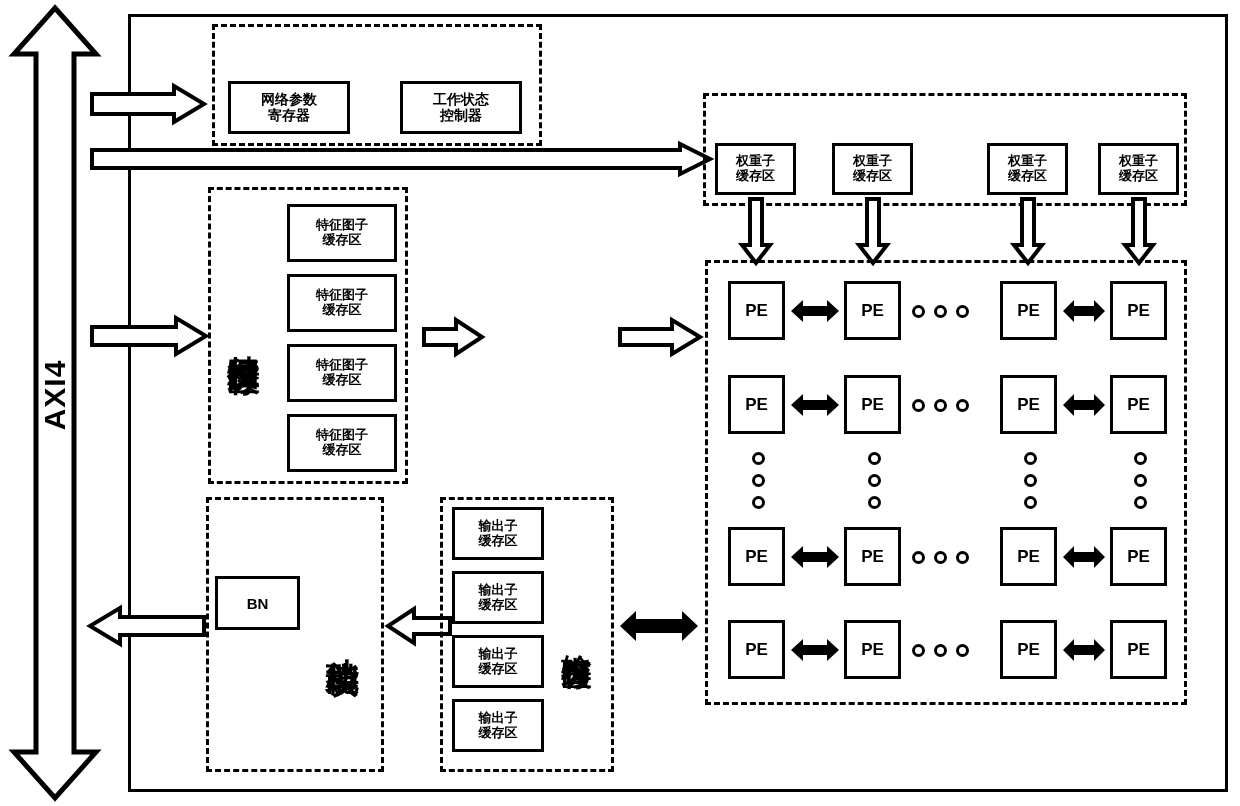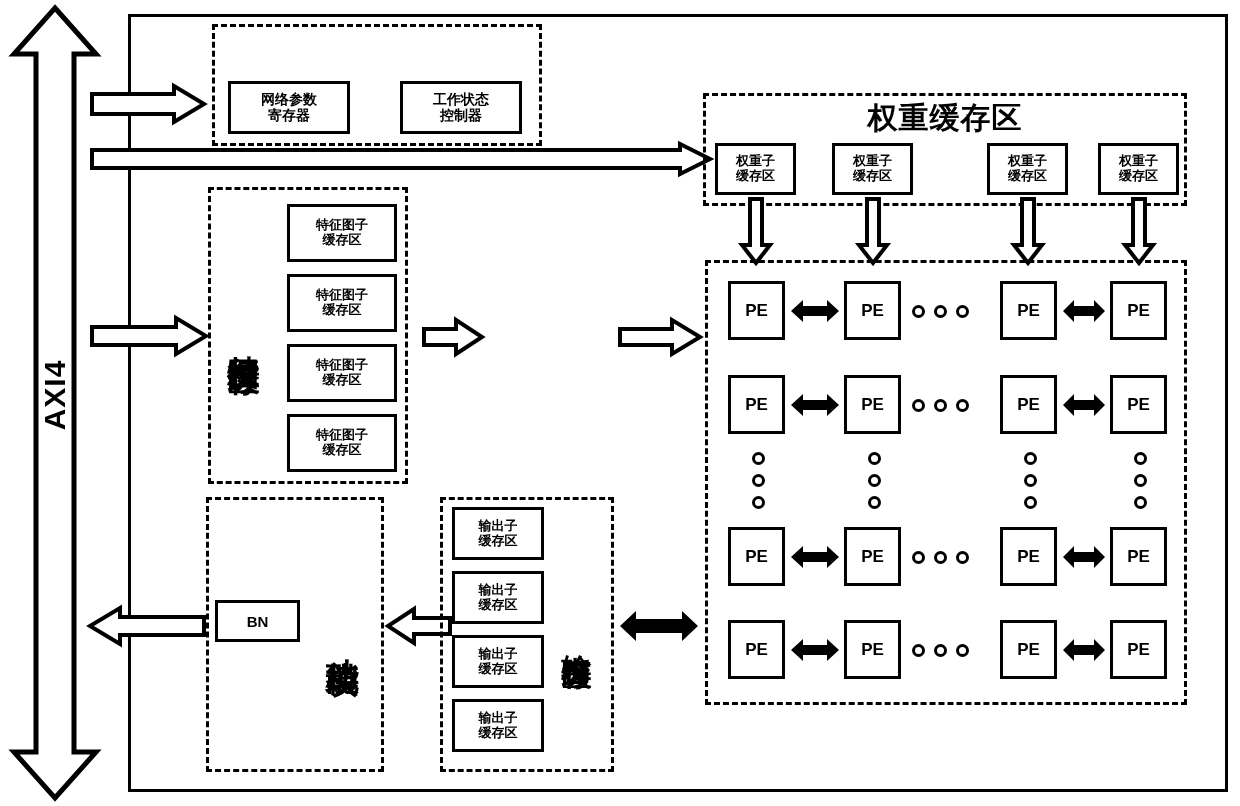--- a/index.html
+++ b/index.html
@@ -59,22 +59,20 @@
       <div>工作状态</div>
       <div>控制器</div>
     </div>
   </div>
 
   <svg class="abs" style="left:90px;top:142px;width:622px;height:34px" viewBox="0 0 622 34">
     <polygon points="2,8 590,8 590,2 620,17 590,32 590,26 2,26" fill="#fff" stroke="#000" stroke-width="4" stroke-linejoin="miter"></polygon>
   </svg>
 
   <div class="abs dashed-box" style="left:703px;top:93px;width:484px;height:113px;"></div>
-  <div class="abs cn-title" style="left:703px;top:97px;width:484px;height:42px;font-size:30px;
-              display:flex;align-items:center;justify-content:center;">权重缓存区</div>
 
   <div class="abs solid-box" style="left:715px;top:143px;width:81px;height:52px;">
     <div class="cn-small" style="font-size:13px;">
       <div>权重子</div>
       <div>缓存区</div>
     </div>
   </div>
   <div class="abs solid-box" style="left:832px;top:143px;width:81px;height:52px;">
     <div class="cn-small" style="font-size:13px;">
       <div>权重子</div>
@@ -231,21 +229,21 @@
   </svg>
   <div class="abs dotrow" style="left:912px;top:642px;width:76px;height:16px;">
     <div class="circ"></div>
     <div class="circ"></div>
     <div class="circ"></div>
   </div>
 
   <div class="abs dashed-box" style="left:206px;top:497px;width:178px;height:275px;"></div>
   <div class="abs vert-title" style="left:314px;top:519px;width:56px;height:234px;font-size:33px;">功能模块</div>
 
-  <div class="abs solid-box lat" style="left:215px;top:576px;width:85px;height:42px;font-size:15px;margin-top:24px;">BN</div>
+  <div class="abs solid-box lat" style="left:215px;top:576px;width:85px;height:54px;font-size:15px;">BN</div>
 
   <svg class="abs" style="left:88px;top:606px;width:118px;height:40px" viewBox="0 0 118 40">
     <polygon points="116,11 32,11 32,2 2,20 32,38 32,29 116,29" fill="#fff" stroke="#000" stroke-width="4" stroke-linejoin="miter"></polygon>
   </svg>
 
   <svg class="abs" style="left:386px;top:607px;width:66px;height:38px" viewBox="0 0 66 38">
     <polygon points="64,11 28,11 28,2 2,19 28,36 28,27 64,27" fill="#fff" stroke="#000" stroke-width="4" stroke-linejoin="miter"></polygon>
   </svg>
 
   <div class="abs dashed-box" style="left:440px;top:497px;width:174px;height:275px;"></div>

